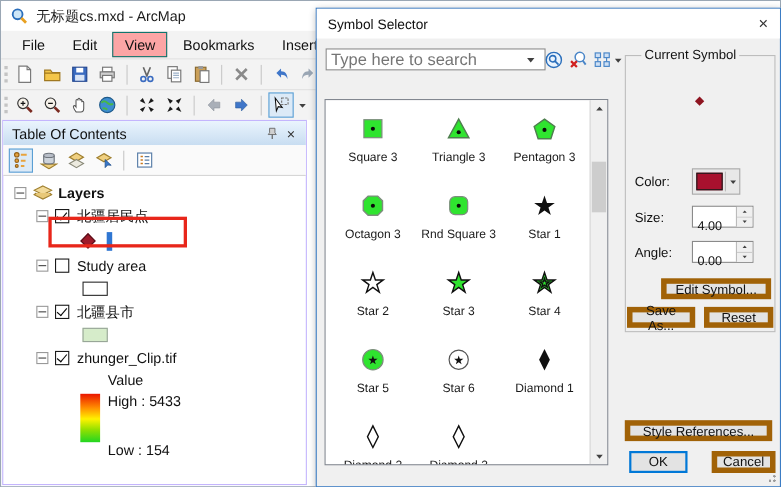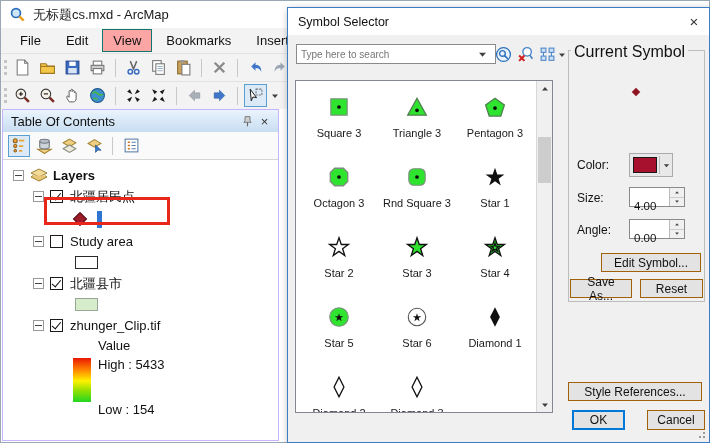--- a/index.html
+++ b/index.html
@@ -58,58 +58,58 @@
   .ramp-low{position:absolute;left:95px;top:46px}
 
   
   .dialog{position:absolute;left:286px;top:6px;width:421px;height:434px;background:#f0f0f0;
        border:1px solid #3b7cc4;box-shadow:1px 2px 7px rgba(0,0,0,.3);box-sizing:content-box;z-index:10}
   .dlg-titlebar{height:27px;background:#fff;display:flex;align-items:center;padding-left:10px}
   .dlg-title{font-size:12.5px}
   .dlg-close{margin-left:auto;width:30px;height:27px;display:flex;align-items:center;justify-content:center;
        font-size:15px;color:#333}
   .search-combo{position:absolute;left:8px;top:36px;width:176px;height:20px;border:1px solid #8a8a8a;
-       background:#fff;font-family:inherit;font-size:10px;padding:0 18px 0 4px;box-sizing:content-box;height:18px}
+       background:#fff;font-family:inherit;font-size:15px;padding:0 18px 0 4px;box-sizing:content-box;height:18px}
   .combo-caret{position:absolute;left:186px;top:38px;width:16px;height:16px;display:flex;align-items:center;justify-content:center}
   .combo-caret svg{width:9px;height:9px}
   .dlg-iconbtn{position:absolute;width:19px;height:19px;top:37px;display:flex;align-items:center;justify-content:center}
   .dlg-iconbtn svg{width:17px;height:17px;display:block}
   .srch-caret{position:absolute;left:268px;top:41px;width:12px;height:12px;display:flex;align-items:center;justify-content:center}
   .srch-caret svg{width:8px;height:8px}
   .search-row{position:absolute;left:6px;top:64px;display:flex;align-items:center;font-size:12px}
   .radio{width:12px;height:12px;border:1px solid #444;border-radius:50%;background:#fff;position:relative;box-sizing:border-box}
   .radio.checked::after{content:'';position:absolute;left:2.5px;top:2.5px;width:5px;height:5px;border-radius:50%;background:#1a1a1a}
-  .symlist{position:absolute;left:7px;top:72px;width:258px;height:333px;background:#fff;
+  .symlist{position:absolute;left:7px;top:82px;width:258px;height:333px;background:#fff;
        border:1px solid #828790;box-sizing:border-box;overflow:hidden}
   .symgrid{position:absolute;left:4px;top:8px;width:238px;display:grid;grid-template-columns:repeat(3,78px);grid-auto-rows:70px}
   .sym-cell{display:flex;flex-direction:column;align-items:center;justify-content:flex-start;padding-top:6px;box-sizing:border-box}
   .sym-icon svg{width:24px;height:24px;display:block}
   .sym-label{margin-top:8px;font-size:11px;color:#1a1a1a;white-space:nowrap}
   .vscroll{position:absolute;right:0;top:0;bottom:0;width:15px;background:#f0f0f0;border-left:1px solid #d8d8d8}
   .sarrow{position:absolute;left:0;width:15px;height:15px;display:flex;align-items:center;justify-content:center}
   .sarrow svg{width:8px;height:8px}
   .sarrow.up{top:0}.sarrow.down{bottom:0}
   .sthumb{position:absolute;left:1px;width:13px;top:56px;height:46px;background:#cdcdcd}
   .group{position:absolute;left:280px;top:42px;width:137px;height:252px;border:1px solid #bdbdbd;box-sizing:border-box}
-  .group-legend{position:absolute;top:-8px;left:2px;background:#f0f0f0;padding:0 3px;font-size:16px}
+  .group-legend{position:absolute;top:-8px;left:14px;background:#f0f0f0;padding:0 3px;font-size:12px}
   .preview-diamond{position:absolute;left:64px;top:38px;width:6px;height:6px;background:#8e1420;transform:rotate(45deg)}
   .flabel{position:absolute;left:8px;font-size:12px}
   .color-btn{position:absolute;left:60px;top:102px;width:44px;height:24px;background:#e8e8e8;border:1px solid #aaa;
        display:flex;align-items:center;padding:0;box-sizing:border-box}
   .color-swatch{width:24px;height:16px;margin:0 2px 0 3px;border:1px solid #1a1a1a;box-sizing:border-box}
   .cdiv{width:1px;align-self:stretch;background:#bbb;margin:2px 0}
   .color-btn .ccaret{flex:1;display:flex;align-items:center;justify-content:center}
   .color-btn svg{width:7px;height:7px}
   .spin{position:absolute;left:60px;width:56px;height:20px;display:flex;border:1px solid #8a8a8a;background:#fff;box-sizing:border-box}
   .spin .val{flex:1;font-size:11.5px;padding:12px 0 0 4px}
   .spin .btns{width:14px;border-left:1px solid #bbb;display:flex;flex-direction:column}
   .spin .btns span{flex:1;display:flex;align-items:center;justify-content:center;background:#f0f0f0}
   .spin .btns span:first-child{border-bottom:1px solid #ccc}
   .spin svg{width:6px;height:5px}
-  .btn{position:absolute;background:#e3e3e3;border:1px solid #a16207;font-family:inherit;font-size:12px;
+  .btn{position:absolute;background:#e3e3e3;border:5px solid #a16207;font-family:inherit;font-size:12px;
        display:flex;align-items:center;justify-content:center;box-sizing:border-box;color:#111}
   .btn.primary{border:2px solid #0078d7}
   .grip{position:absolute;right:3px;bottom:3px;width:8px;height:8px;
        background:radial-gradient(circle at 2px 6px,#9a9a9a 1px,transparent 1.3px),
                   radial-gradient(circle at 6px 6px,#9a9a9a 1px,transparent 1.3px),
                   radial-gradient(circle at 6px 2px,#9a9a9a 1px,transparent 1.3px)}
 </style>
 </head>
 <body>
 

